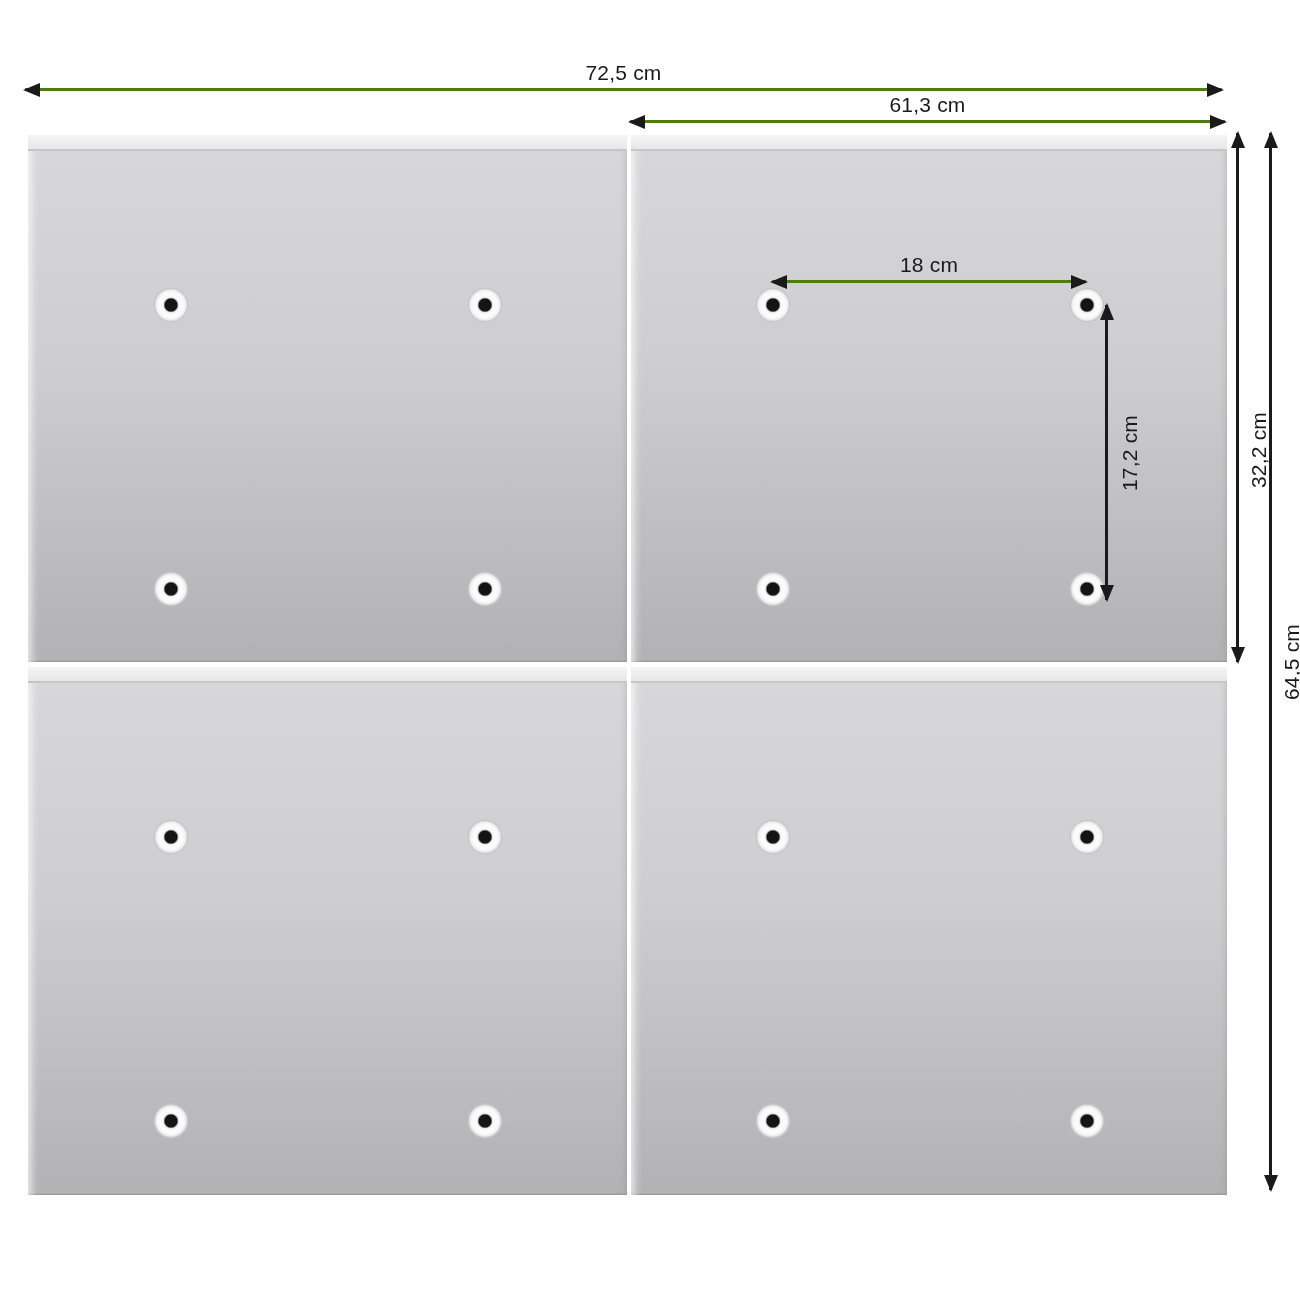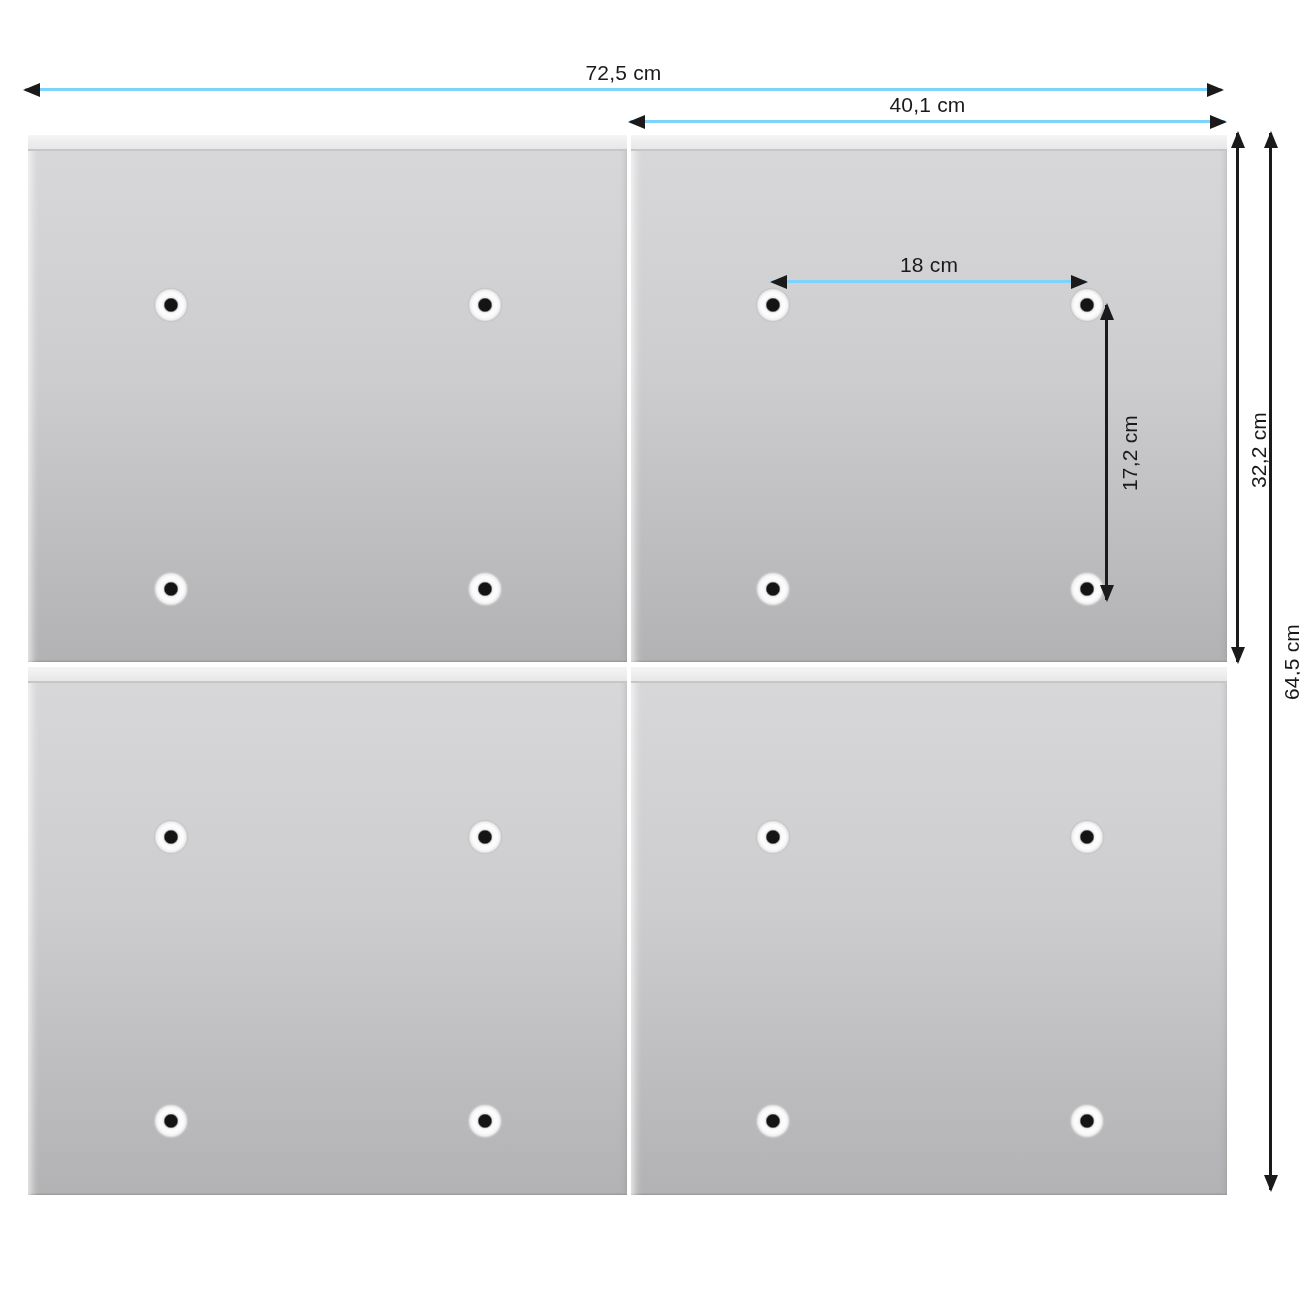--- a/index.html
+++ b/index.html
@@ -38,21 +38,21 @@
     background:radial-gradient(circle at 50% 50%,
       #141414 0 6px,
       #e9e9ea 7.5px,
       #fbfbfb 9px 12.5px,
       #ededee 15px,
       #c7c7c9 16.5px,
       rgba(199,199,201,0) 18px);
   }
 
   
-  .dim-h{position:absolute;height:3px;background:#7dd3fc;text-decoration:underline;}
+  .dim-h{position:absolute;height:3px;background:#4d7c0f;text-decoration:underline;}
   .dim-v{position:absolute;width:3px;background:#1a1a1a;}
   .ah{position:absolute;width:0;height:0;}
   .ah-l{left:-2px;top:50%;transform:translateY(-50%);
     border-top:7px solid transparent;border-bottom:7px solid transparent;border-right:17px solid #1a1a1a;}
   .ah-r{right:-2px;top:50%;transform:translateY(-50%);
     border-top:7px solid transparent;border-bottom:7px solid transparent;border-left:17px solid #1a1a1a;}
   .ah-t{top:-2px;left:50%;transform:translateX(-50%);
     border-left:7px solid transparent;border-right:7px solid transparent;border-bottom:17px solid #1a1a1a;}
   .ah-b{bottom:-2px;left:50%;transform:translateX(-50%);
     border-left:7px solid transparent;border-right:7px solid transparent;border-top:17px solid #1a1a1a;}
@@ -109,21 +109,21 @@
 
   <div class="dim-h" id="dim-total-width" style="left:25px;top:88px;width:1197px;">
     <span class="ah ah-l"></span>
     <span class="ah ah-r"></span>
     <span class="lbl">72,5 cm</span>
   </div>
 
   <div class="dim-h" id="dim-panel-width" style="left:630px;top:120px;width:595px;">
     <span class="ah ah-l"></span>
     <span class="ah ah-r"></span>
-    <span class="lbl">40,1 cm</span>
+    <span class="lbl">61,3 cm</span>
   </div>
 
   <div class="dim-h" id="dim-hole-h" style="left:772px;top:280px;width:314px;">
     <span class="ah ah-l"></span>
     <span class="ah ah-r"></span>
     <span class="lbl">18 cm</span>
   </div>
 
   <div class="dim-v" id="dim-hole-v" style="left:1105px;top:305px;height:295px;">
     <span class="ah ah-t"></span>

